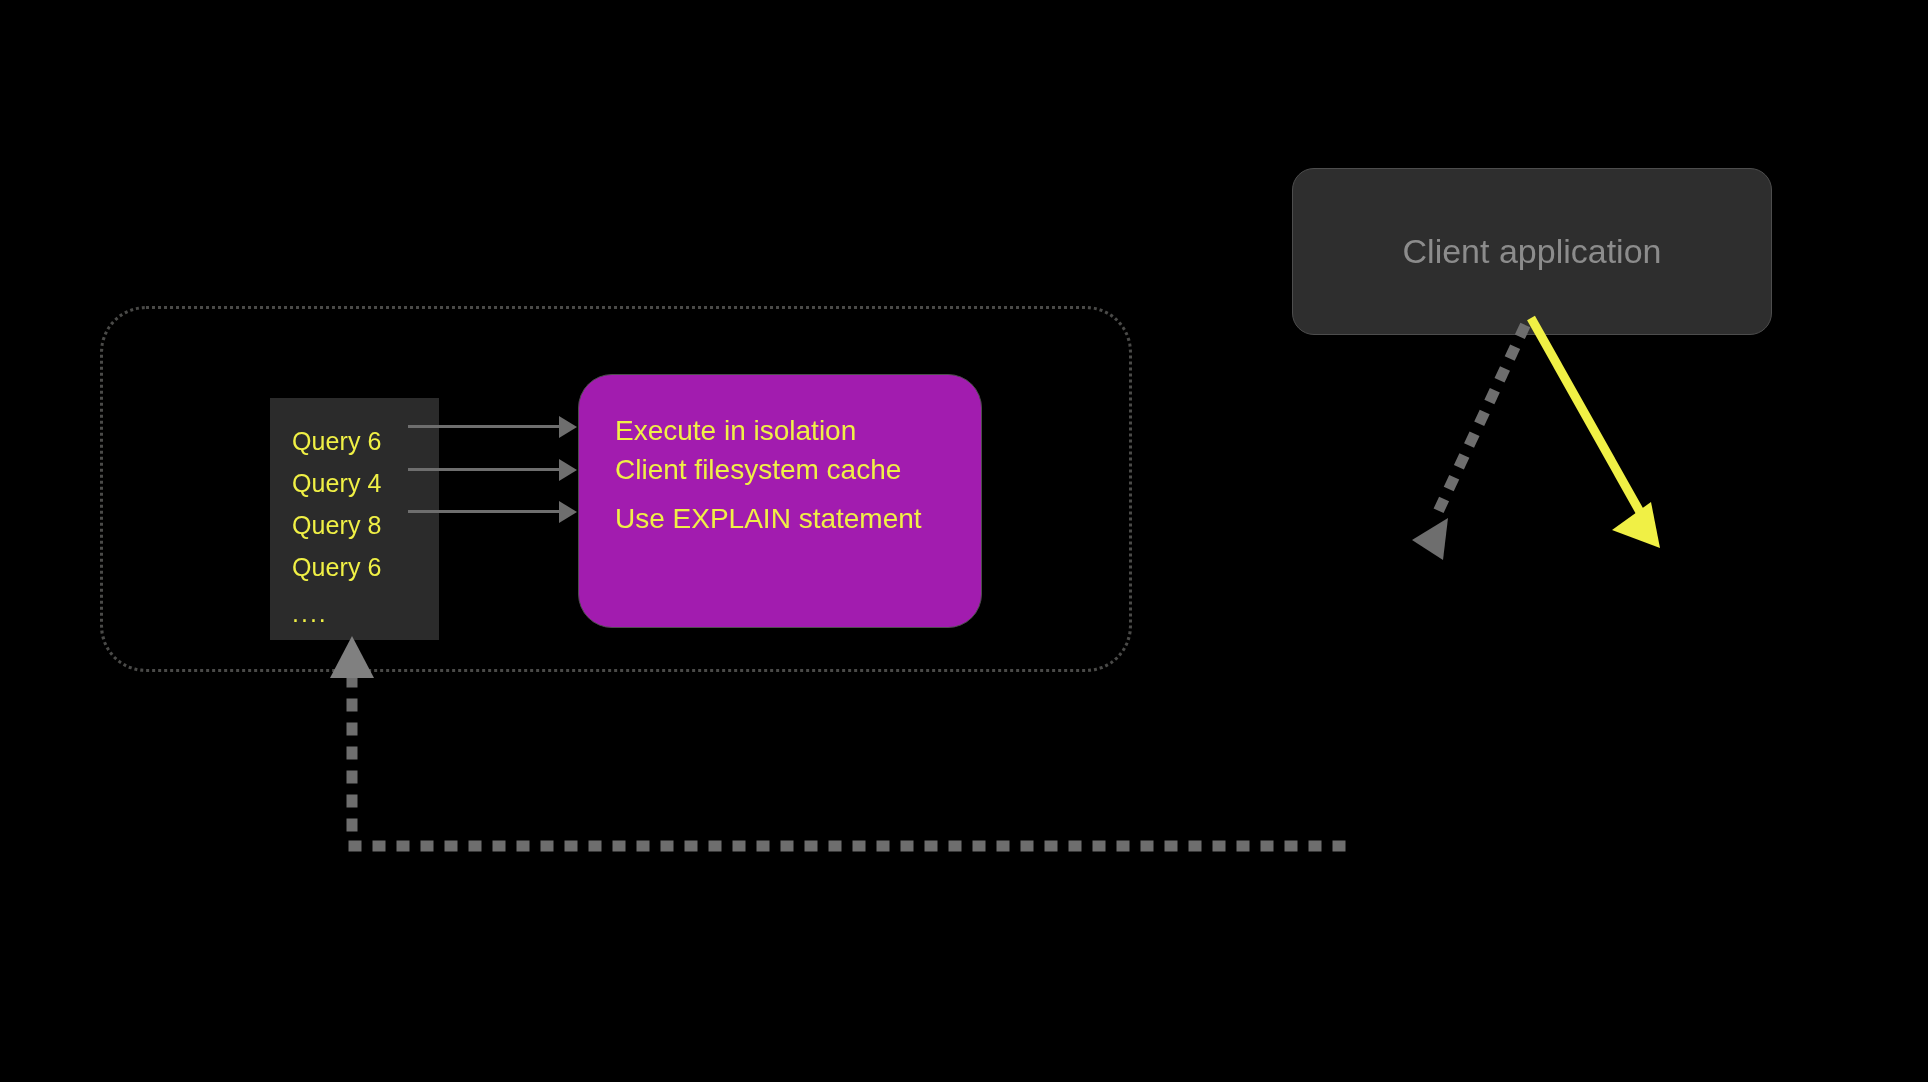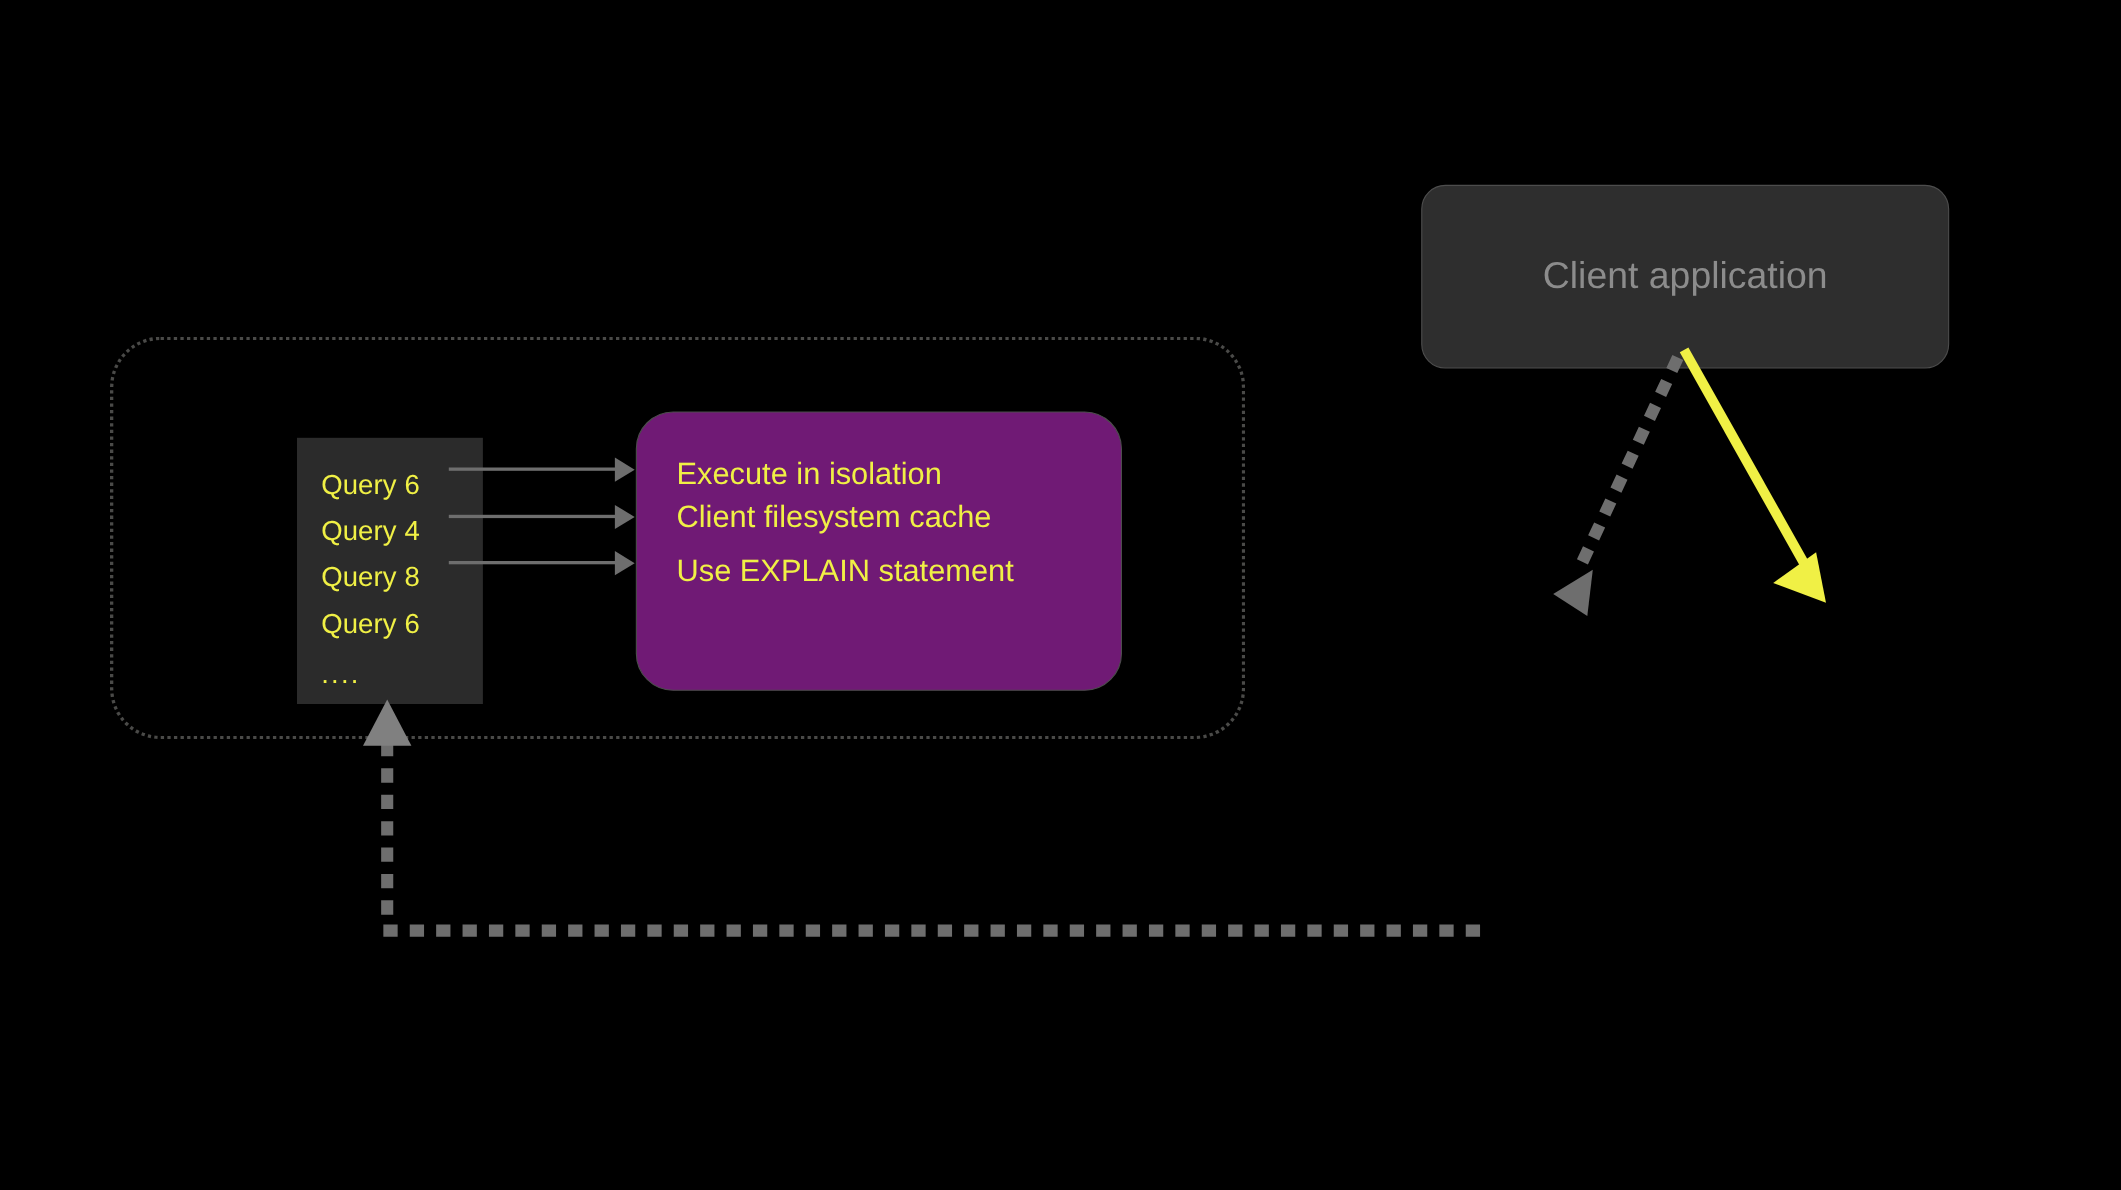--- a/index.html
+++ b/index.html
@@ -53,23 +53,23 @@
     font-size: 25px;
     line-height: 42px;
     margin-top: 4px;
     letter-spacing: 2px;
   }
 
   .investigation-box {
     position: absolute;
     left: 578px;
     top: 374px;
-    width: 442px;
+    width: 404px;
     height: 254px;
-    background: #701a75;
+    background: #a21caf;
     border: 1px solid #4d4d4d;
     border-radius: 34px;
     box-sizing: border-box;
   }
   .inv-lines {
     position: absolute;
     left: 36px;
     top: 36px;
     right: 18px;
   }

